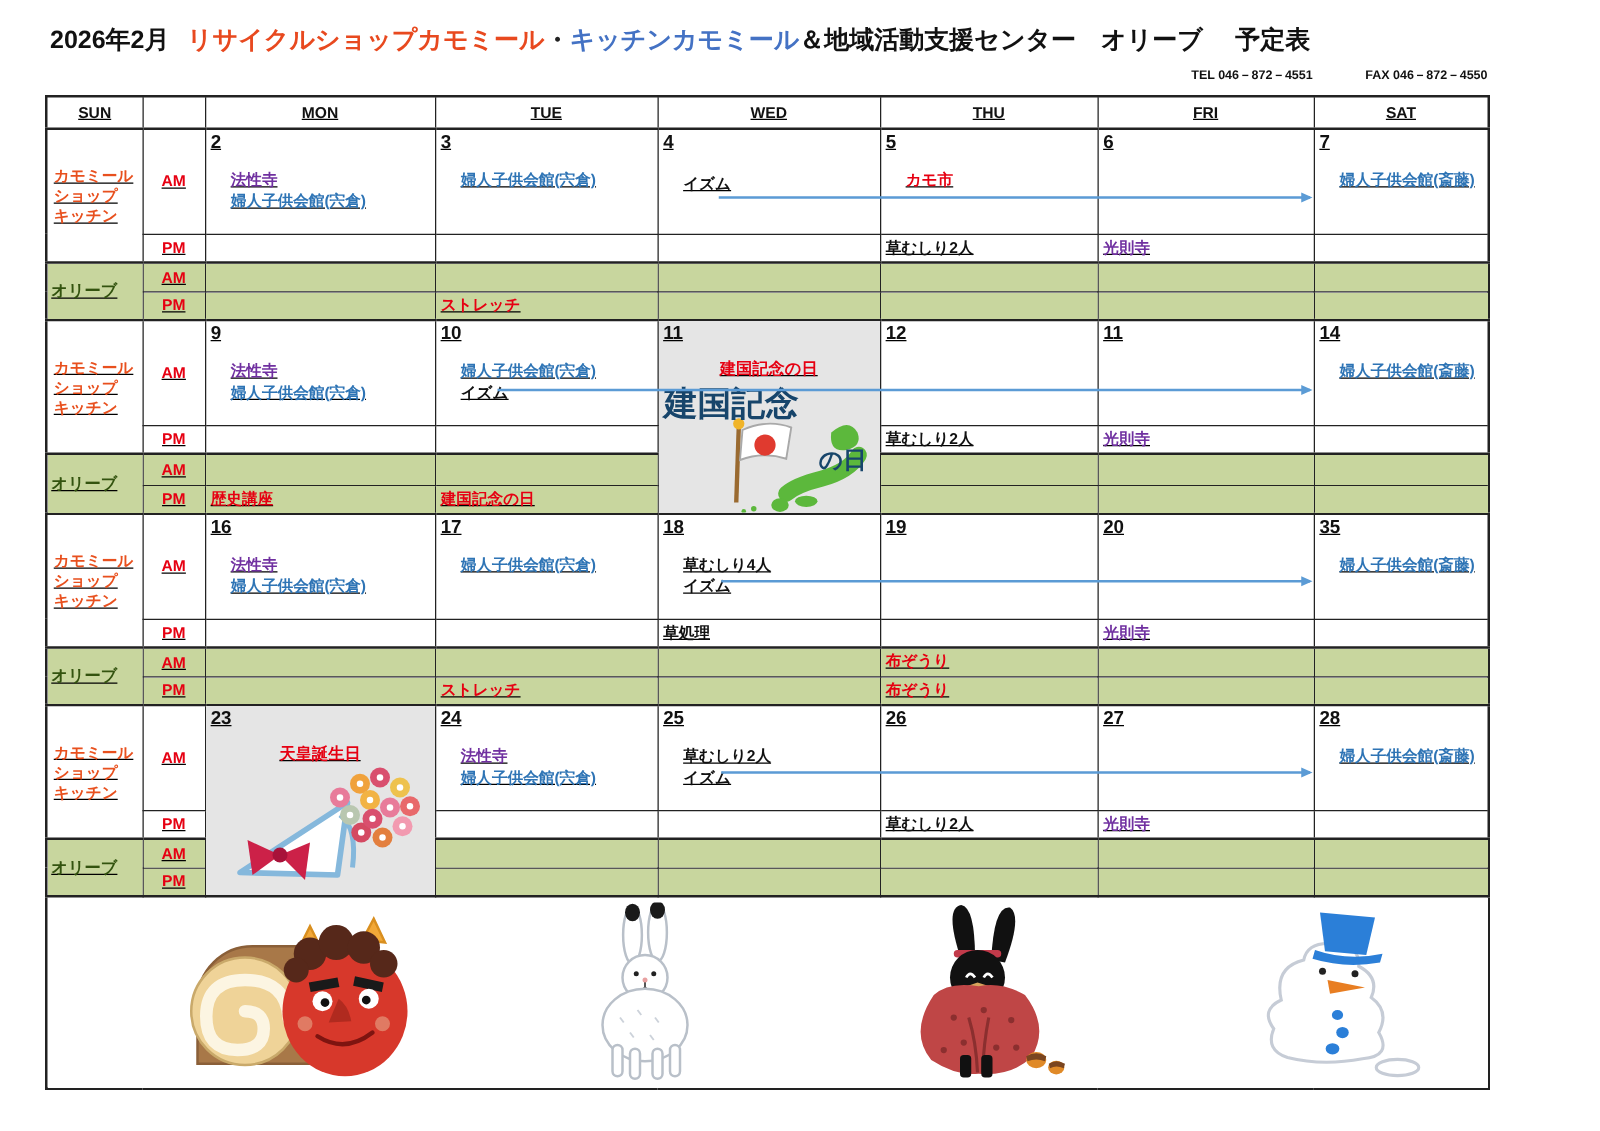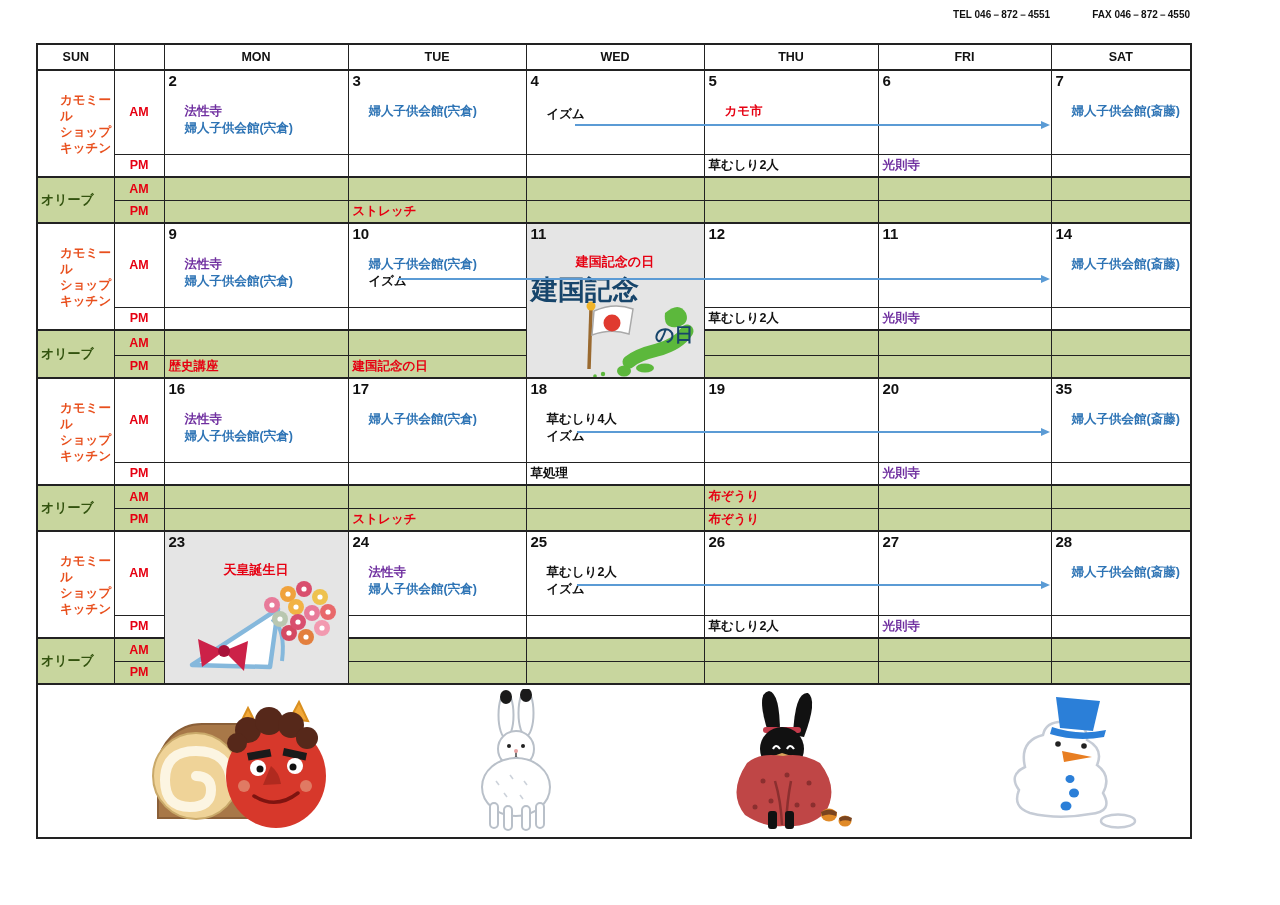--- a/index.html
+++ b/index.html
@@ -7,21 +7,21 @@
   .page{position:relative;width:1280px;height:905px;}
   .title{margin:18px 0 0 40px;font-size:20px;font-weight:bold;color:#111;white-space:nowrap;}
   .title .t-month{margin-right:14px;}
   .t-shop1{color:#e8491f;}
   .t-sep{color:#222;}
   .t-shop2{color:#4472c4;}
   .t-rest{color:#111;}
   .t-suffix{color:#111;margin-left:26px;}
   .contact{width:1190px;text-align:right;font-weight:bold;font-size:10px;color:#111;margin-top:8px;}
   .contact .fax{margin-left:42px;}
-  .table-wrap{position:relative;margin:21px 0 0 36px;width:964px;}
+  .table-wrap{position:relative;margin:9px 0 0 36px;width:964px;text-decoration:underline;}
   table{border-collapse:collapse;table-layout:fixed;width:1154px;border:2px solid #222;}
   td{border:1px solid #222;padding:0;vertical-align:top;position:relative;}
   tr.hdr{height:26px;}
   tr.hdr td{text-align:center;vertical-align:middle;font-weight:bold;font-size:12.5px;color:#111;}
   tr.w-am{height:84px;}
   tr.w-am td{border-top:2px solid #222;}
   tr.w-pm{height:23px;}
   tr.o-am{height:23px;}
   tr.o-am td{border-top:2px solid #222;}
   tr.o-pm{height:23px;}
@@ -31,37 +31,40 @@
   .c-red{color:#e60012;}
   .c-blue{color:#2e74b5;}
   .c-purple{color:#7030a0;}
   .c-black{color:#111;}
   .num{font-weight:bold;font-size:15px;line-height:17px;padding:1px 0 0 4px;color:#111;}
   .evs{margin-top:14px;}
   .ev{font-size:12.5px;font-weight:bold;line-height:17px;padding-left:20px;white-space:nowrap;}
   .skip{margin-top:17px;}
   .pm-ev{font-size:12.5px;font-weight:bold;line-height:17px;padding:2px 0 0 4px;white-space:nowrap;}
   td.lab{vertical-align:middle;}
-  .kamo{color:#e8501e;font-weight:bold;font-size:12.5px;line-height:16px;padding-left:22px;white-space:pre-line;}
+  .kamo{color:#e8501e;font-weight:bold;font-size:12.5px;line-height:16px;padding-left:5px;white-space:pre-line;}
   .olv{color:#33530f;font-weight:bold;font-size:13px;padding-left:3px;}
   td.ampm{text-align:center;vertical-align:middle;color:#e60012;font-weight:bold;font-size:12.5px;}
   td.diag{background-image:linear-gradient(to bottom right,transparent calc(50% - 0.9px),#222 calc(50% - 0.9px),#222 calc(50% + 0.9px),transparent calc(50% + 0.9px));}
   td.hol{background:#e5e5e5;vertical-align:top;}
   .hol-label{text-align:center;font-weight:bold;font-size:13px;margin-top:11px;}
   .arrow{position:absolute;height:0;border-top:2px solid #5b9bd5;z-index:3;}
   .arrow::after{content:"";position:absolute;right:-2px;top:-5px;width:0;height:0;
     border-left:9px solid #5b9bd5;border-top:4px solid transparent;border-bottom:4px solid transparent;}
   .cellsvg{display:block;margin:0 auto;}
   .foot-flex{display:flex;justify-content:space-between;align-items:flex-end;padding:4px 46px 6px 60px;height:142px;}
 </style>
 </head>
 <body>
 
 <div class="page">
 
+  <div class="title">
+    <span class="t-month">2026年2月</span><span class="t-shop1">リサイクルショップカモミール</span><span class="t-sep">・</span><span class="t-shop2">キッチンカモミール</span><span class="t-rest">＆地域活動支援センター　オリーブ</span><span class="t-suffix">予定表</span>
+  </div>
 
   <div class="contact">
     <span>TEL 046－872－4551</span><span class="fax">FAX 046－872－4550</span>
   </div>
 
   <div class="table-wrap">
 
     <div class="arrow" style="top:81px;left:539px;width:473px"></div>
     <div class="arrow" style="top:235px;left:362px;width:650px"></div>
     <div class="arrow" style="top:388px;left:541px;width:471px"></div>

